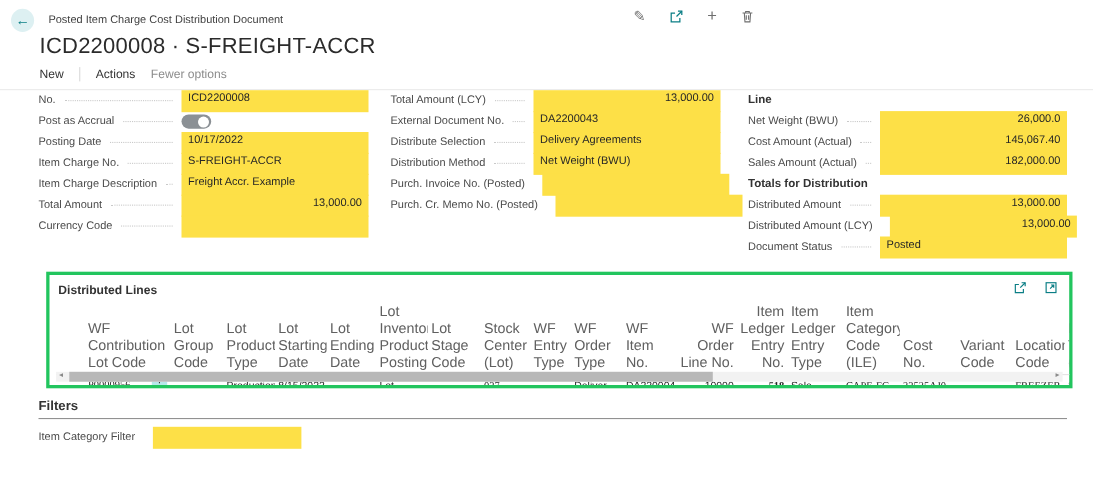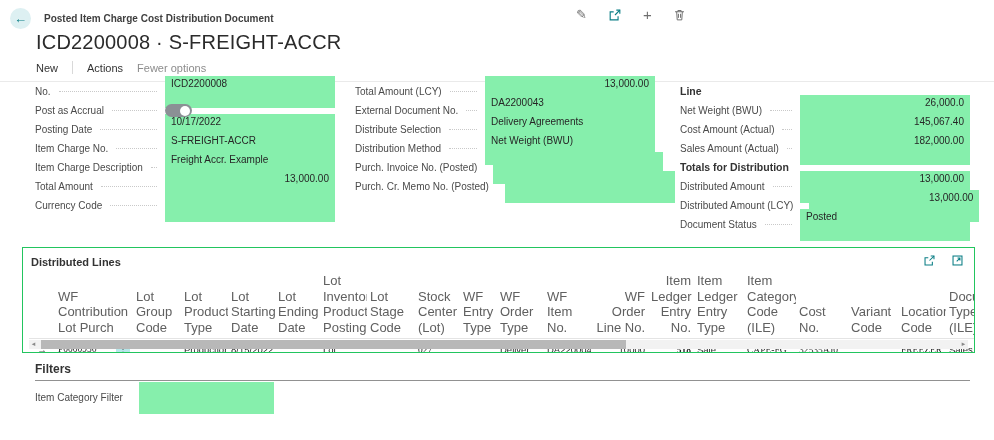--- a/index.html
+++ b/index.html
@@ -5,21 +5,21 @@
   * { box-sizing: border-box; }
   html,body { margin:0; padding:0; }
   body {
     width:994px; height:440px; overflow:hidden; background:#fff;
     font-family:"Liberation Sans", sans-serif; color:#333; position:relative;
   }
   
   .topbar { display:flex; align-items:center; padding:8px 0 0 10px; height:28px; }
   .back-btn { width:21px; height:21px; border-radius:50%; background:#ddf0f2; color:#0a7e85;
     display:flex; align-items:center; justify-content:center; font-size:13px; cursor:pointer; flex:0 0 auto; }
-  .caption { font-size:10px; color:#3f3f3f; margin-left:13px;font-weight:bold; }
+  .caption { font-size:10px; color:#3f3f3f; margin-left:13px; }
   .top-icons { position:absolute; left:576px; top:8px; display:flex; gap:21px; align-items:center; }
   .ticon { font-size:13px; color:#6e6e6e; cursor:pointer; line-height:14px; }
   .ticon svg { display:block; }
   .plus { font-size:15px; font-weight:300; }
   
   .title { font-size:20px; font-weight:300; color:#2b2b2b; margin:3px 0 0 36px; letter-spacing:.2px; }
   .actionbar-wrap { border-bottom:1px solid #eaeaea; margin-top:7px; }
   .actionbar { display:flex; align-items:center; gap:14px; margin-left:36px; padding-bottom:7px; font-size:11px; }
   .ab-item { color:#333; cursor:pointer; }
   .ab-item.muted { color:#8c8c8c; }
@@ -27,29 +27,29 @@
   
   .content { padding:0 24px 0 35px; }
   .section-heading { font-size:12px; font-weight:bold; color:#333; padding:9px 0 4px 0;
     border-bottom:1px solid #919191; cursor:pointer; }
   .columns { display:flex; gap:20px; margin-top:2px; }
   .fcol { width:300px; display:flex; flex-direction:column; gap:4px; }
   .fcol.col3 { width:290px; margin-left:5px; }
   .frow { display:flex; align-items:center; height:15px; font-size:10px; color:#4a4a4a; }
   .flabel { white-space:nowrap; }
   .fdots { flex:1; margin:0 8px; border-bottom:1px dotted #c9c9c9; height:0; align-self:center; }
-  .fbox { width:170px; flex:0 0 170px; background:#86efac; height:32px; line-height:15px;
+  .fbox { width:170px; flex:0 0 170px; background:#fde047; height:20px; line-height:15px;
     padding:0 6px; font-size:10px; color:#262626; overflow:hidden; white-space:nowrap; cursor:text; }
   .fbox.num { text-align:right; }
   .subhead { font-size:10.5px; font-weight:bold; color:#333; height:15px; line-height:15px; }
   .togglewrap { width:170px; flex:0 0 170px; }
   .pill { width:27px; height:13px; border-radius:7px; background:#8b9095; position:relative; cursor:pointer; }
   .knob { position:absolute; right:2px; top:1.5px; width:10px; height:10px; border-radius:50%; background:#fff; }
   
-  .card { margin:15px 19px 0 22px; border:1px solid #22c55e; background:#fff; position:relative;
+  .card { margin:15px 19px 0 42px; border:3px solid #22c55e; background:#fff; position:relative;
     height:106px; overflow:hidden; }
   .card-head { display:flex; justify-content:space-between; align-items:center; padding:5px 10px 2px 8px; }
   .card-title { font-size:11px; font-weight:bold; color:#333; }
   .card-icons { display:flex; gap:15px; }
   .card-icons span { cursor:pointer; }
   table { table-layout:fixed; border-collapse:collapse; width:972px; margin-left:6px; }
   th { font-size:13px; color:#606060; font-weight:normal; text-align:left; vertical-align:bottom;
     padding:0 3px 3px 3px; line-height:1.2; border-bottom:1px solid #e4e4e4; overflow:hidden; cursor:pointer; }
   th.num { text-align:right; }
   td { font-size:9.5px; color:#262626; padding:2px 3px; white-space:nowrap; overflow:hidden; height:17px; }
@@ -262,21 +262,21 @@
         <col style="width:50px">
         <col style="width:52px">
       <col style="width:52px">
         <col style="width:50px">
         <col style="width:48px">
         <col style="width:55px">
     </colgroup>
     <thead>
       <tr>
         <th></th>
-        <th>WF Contribution Lot Purch</th>
+        <th>WF Contribution Lot Code</th>
         <th>Lot Group Code</th>
         <th>Lot Production Type</th>
         <th>Lot Starting Date</th>
         <th>Lot Ending Date</th>
         <th>Lot Inventory Production Posting</th>
         <th>Lot Stage Code</th>
         <th>Stock Center (Lot)</th>
         <th>WF Entry Type</th>
         <th>WF Order Type</th>
         <th>WF Item No.</th>

